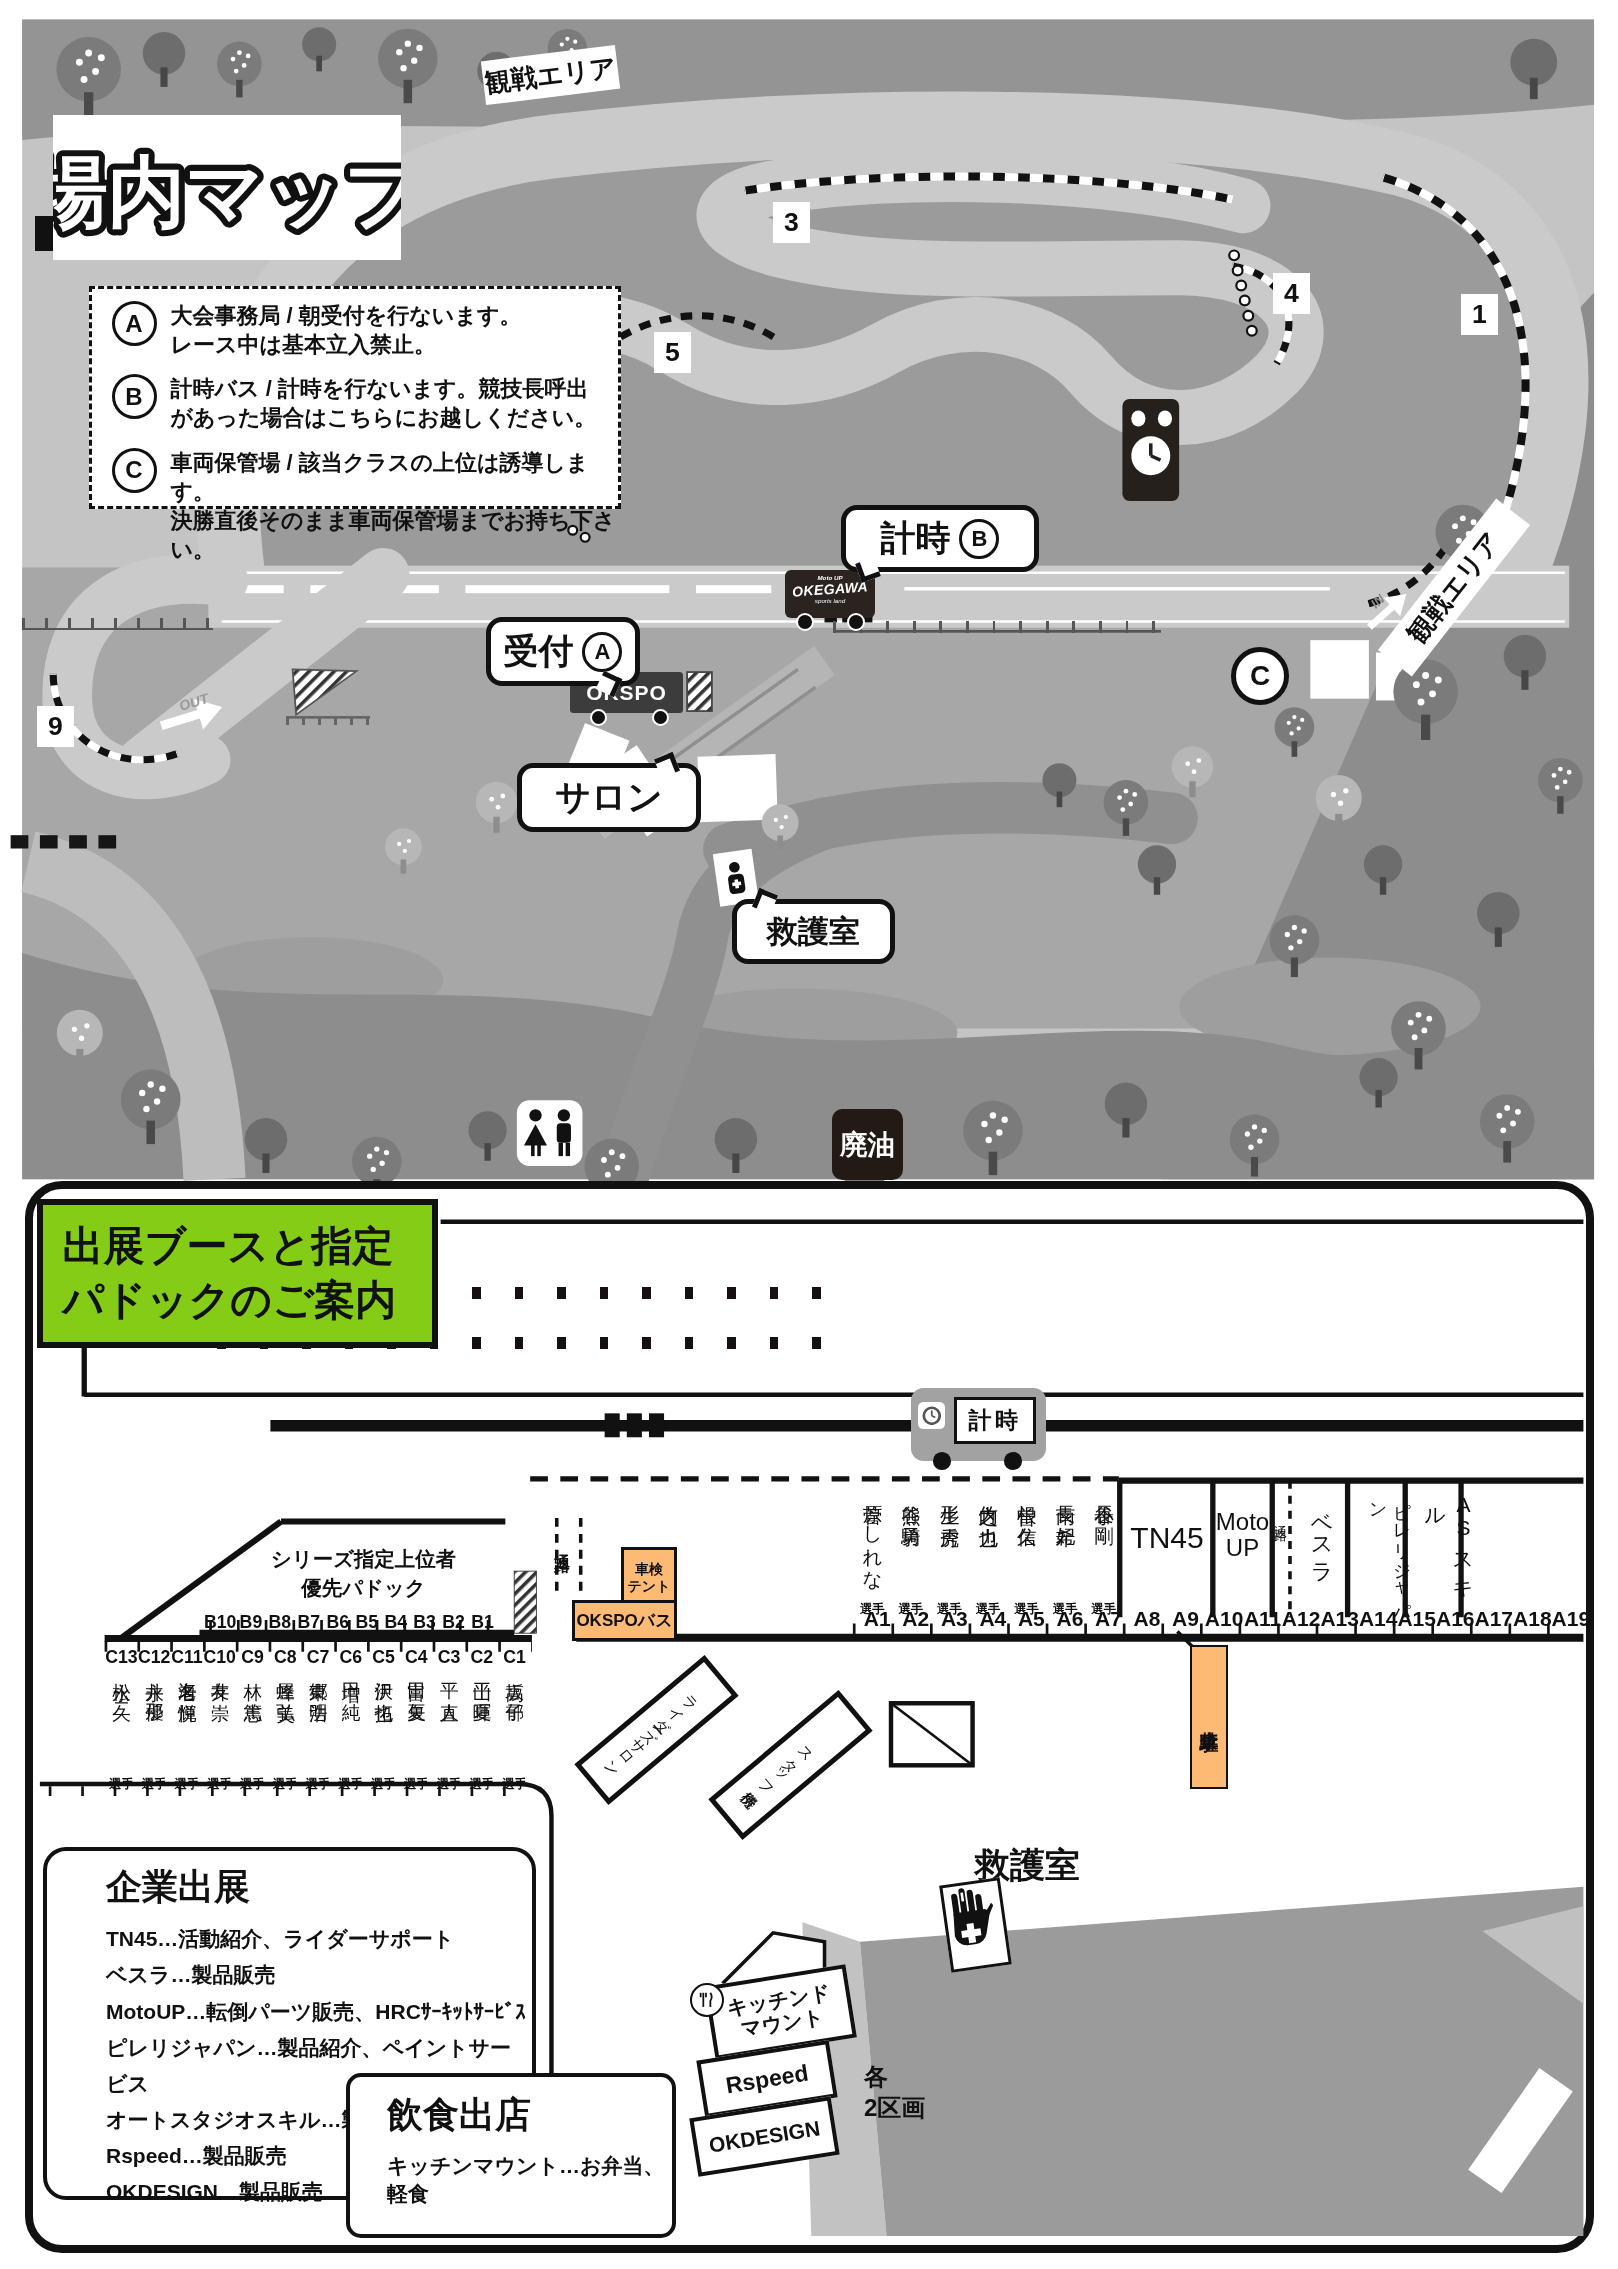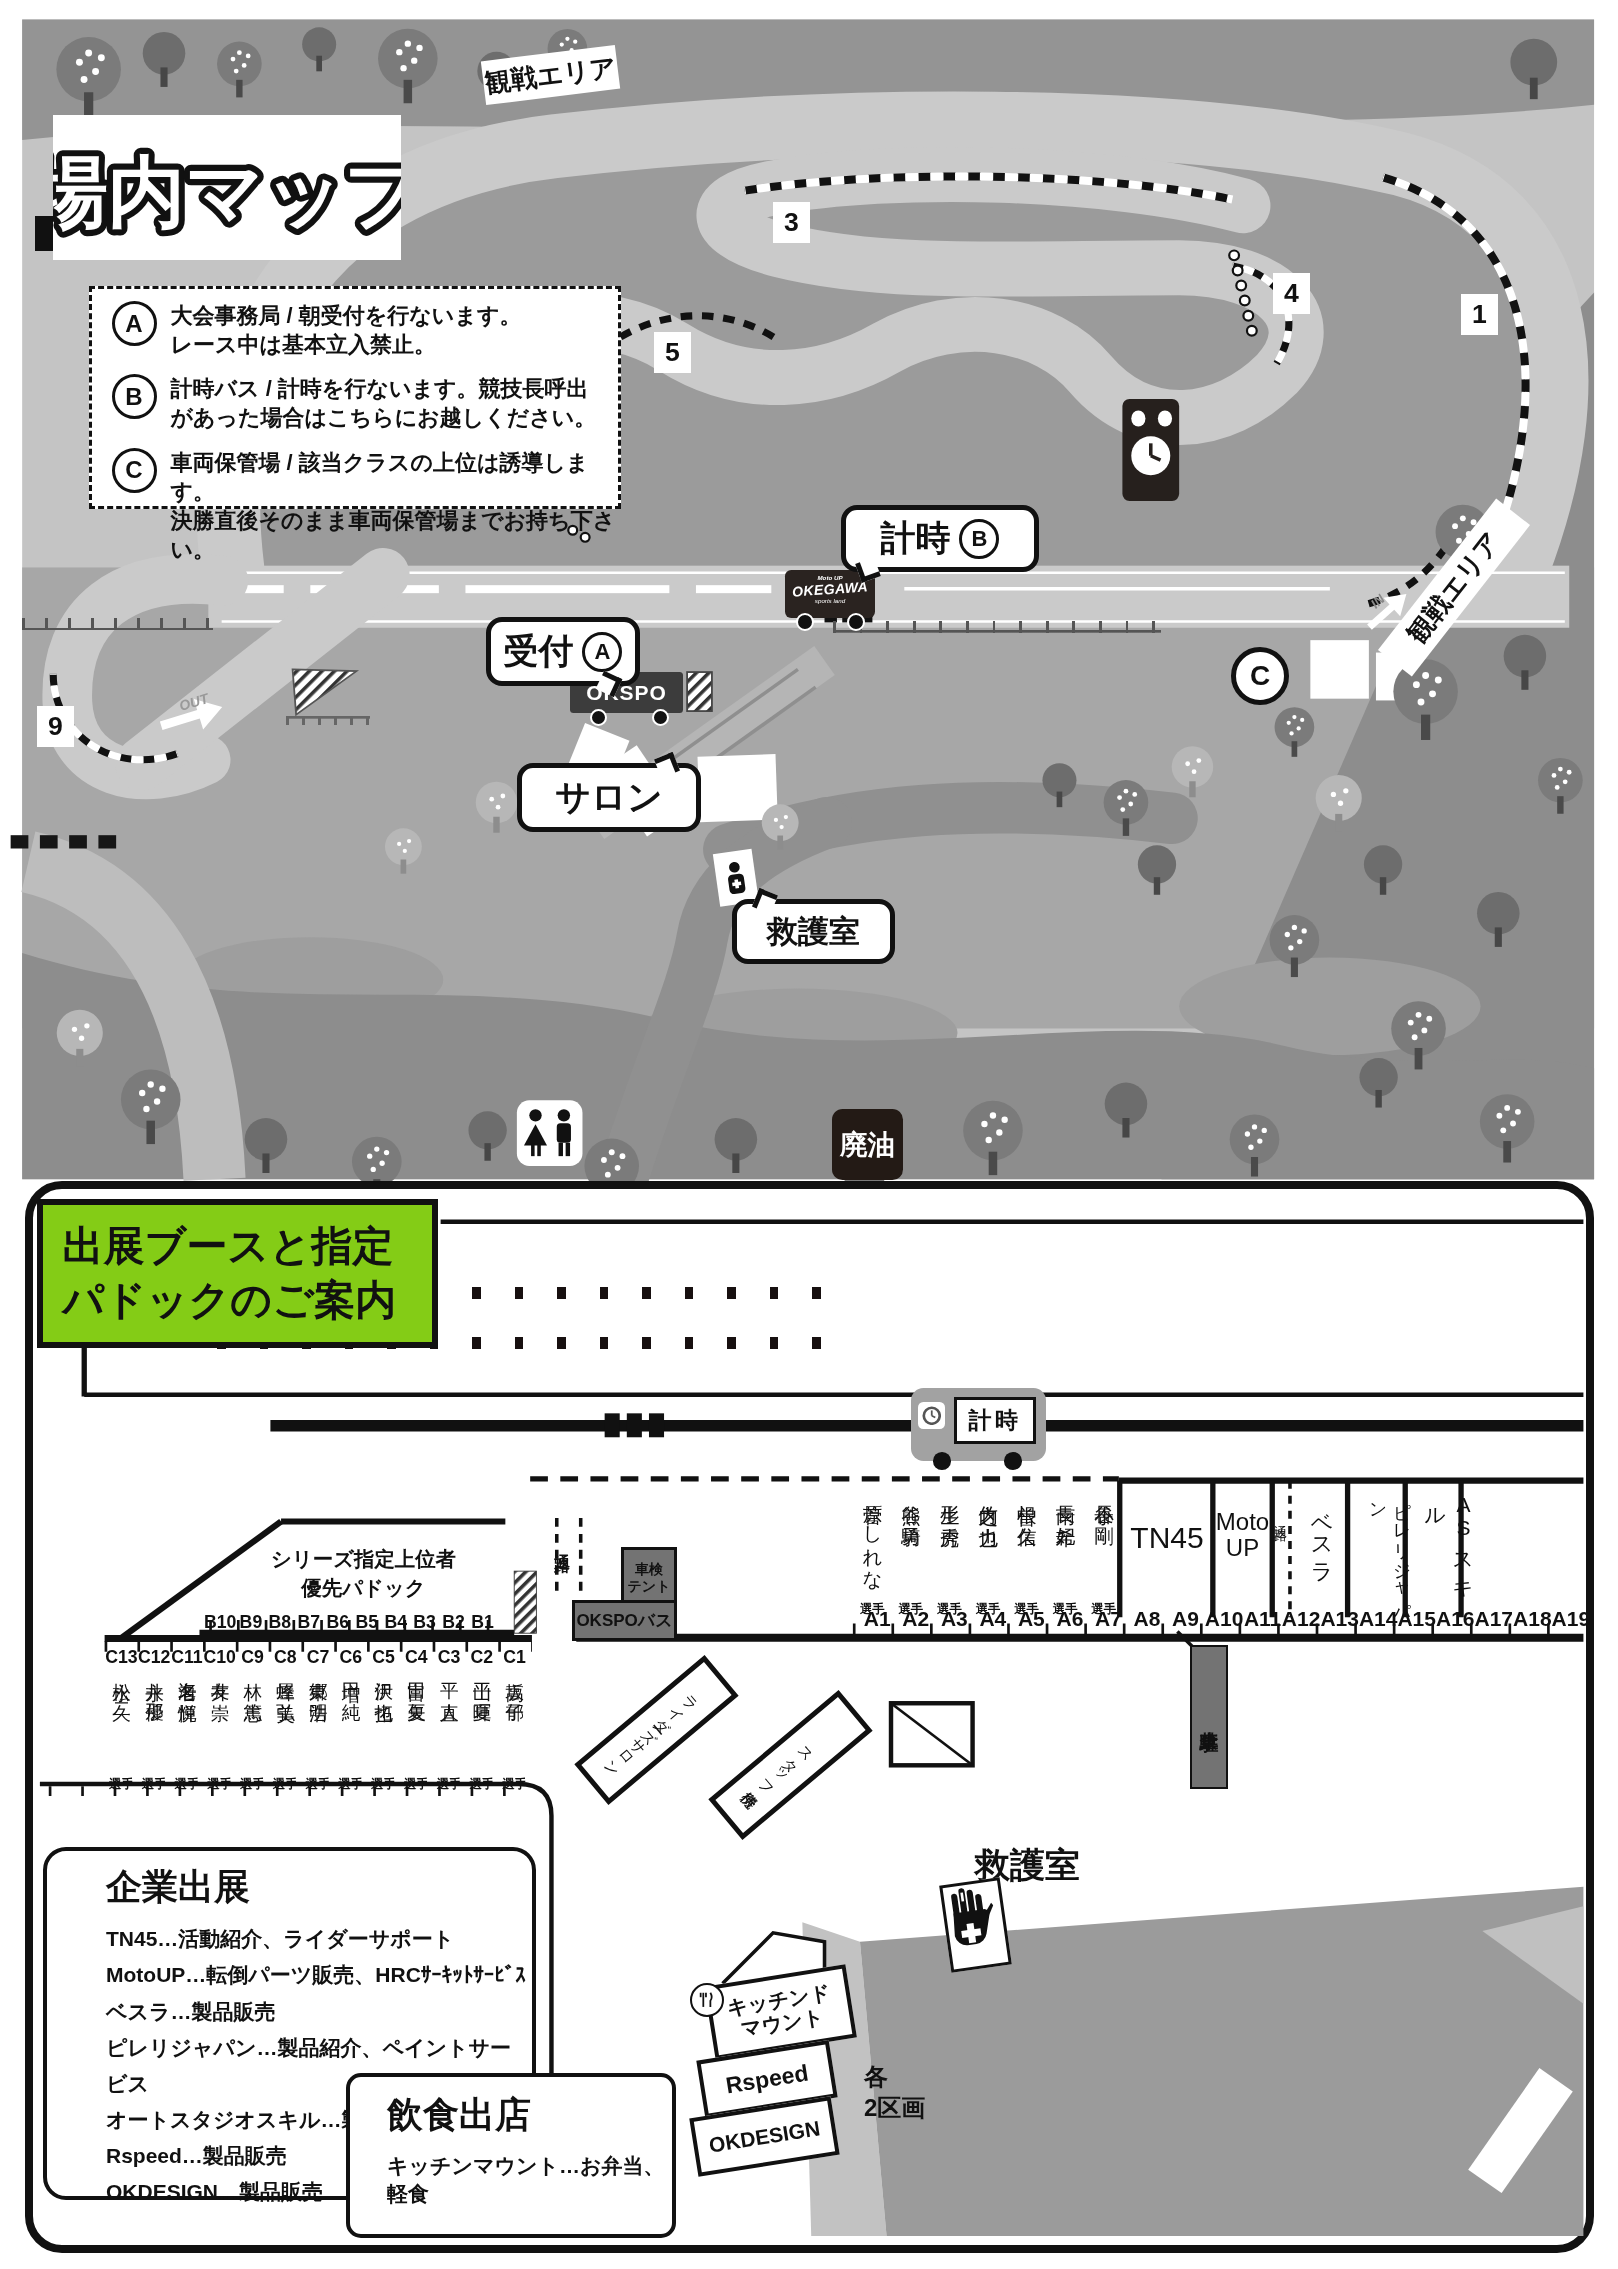--- a/index.html
+++ b/index.html
@@ -15,21 +15,21 @@
   .tailTR{border-right:5.3px solid #111;border-top:5.3px solid #111;}
   .tailTL{border-left:5.3px solid #111;border-top:5.3px solid #111;}
   .keyc{border:3.5px solid #111;border-radius:50%;font-weight:900;display:flex;align-items:center;justify-content:center;background:#fff;}
   .corner{position:absolute;width:37px;height:41px;background:#fff;font-weight:800;font-size:26.6px;display:flex;align-items:center;justify-content:center;z-index:5;}
   .vname{writing-mode:vertical-rl;text-orientation:upright;}
   
   .legend-row{display:flex;align-items:flex-start;gap:14px;margin-bottom:15px;}
   .legend-text{font-size:22px;font-weight:700;line-height:1.32;}
   
   .frame{position:absolute;left:25px;top:1181px;width:1553px;height:1056px;border:8px solid #111;border-radius:37px;background:#fff;z-index:1;}
-  .gbox{position:absolute;background:#737373;border:3.5px solid #111;display:flex;align-items:center;justify-content:center;font-weight:700;z-index:4;}
+  .gbox{position:absolute;background:#fdba74;border:3.5px solid #111;display:flex;align-items:center;justify-content:center;font-weight:700;z-index:4;}
   .acol,.ccol{flex:1;display:flex;flex-direction:column;align-items:center;}
   .aname{writing-mode:vertical-rl;text-orientation:upright;font-size:19.5px;font-weight:500;height:108px;line-height:1;}
   .cname{writing-mode:vertical-rl;text-orientation:upright;font-size:18.6px;font-weight:500;height:105px;line-height:1;}
   .tag{font-size:12.4px;font-weight:700;margin-top:2.7px;}
   .alab{flex:1;text-align:center;font-size:21px;font-weight:700;}
   .blab{flex:1;text-align:center;font-size:17.7px;font-weight:700;}
   .clab{font-size:17.7px;font-weight:700;}
   .vlabel{position:absolute;z-index:4;font-weight:500;}
   .diagbox{position:absolute;background:#fff;border:5.3px solid #111;display:flex;align-items:center;justify-content:center;z-index:4;}
   .marks{position:absolute;z-index:2;background-image:
@@ -613,22 +613,22 @@
   <div class="abs" style="left:864px;top:2061px;font-weight:700;font-size:24px;line-height:1.3;z-index:5;">
     <span>各</span><br>
     <span>2区画</span>
   </div>
 
   <div class="panel" style="left:43px;top:1807px;width:493px;height:353px;border-radius:23px;padding:12.4px 0 0 59px;box-sizing:border-box;margin-top:40px;">
     <div style="font-weight:900;font-size:36px;margin-bottom:8.9px;">企業出展</div>
     <div>
 
     <div style="font-weight:700;font-size:21px;line-height:1.72;">TN45…活動紹介、ライダーサポート</div>
+        <div style="font-weight:700;font-size:21px;line-height:1.72;">ベスラ…製品販売</div>
         <div style="font-weight:700;font-size:21px;line-height:1.72;">MotoUP…転倒パーツ販売、HRCｻｰｷｯﾄｻｰﾋﾞｽ</div>
-        <div style="font-weight:700;font-size:21px;line-height:1.72;">ベスラ…製品販売</div>
         <div style="font-weight:700;font-size:21px;line-height:1.72;">ピレリジャパン…製品紹介、ペイントサービス</div>
         <div style="font-weight:700;font-size:21px;line-height:1.72;">オートスタジオスキル…製品販売</div>
         <div style="font-weight:700;font-size:21px;line-height:1.72;">Rspeed…製品販売</div>
         <div style="font-weight:700;font-size:21px;line-height:1.72;">OKDESIGN…製品販売</div>
       </div>
   </div>
 
   <div class="panel" style="left:346px;top:2073px;width:330px;height:165px;border-radius:15px;padding:14px 0 0 37px;box-sizing:border-box;z-index:9;">
     <div style="font-weight:900;font-size:36px;margin-bottom:12.4px;">飲食出店</div>
     <div style="font-weight:700;font-size:21px;">キッチンマウント…お弁当、軽食</div>

